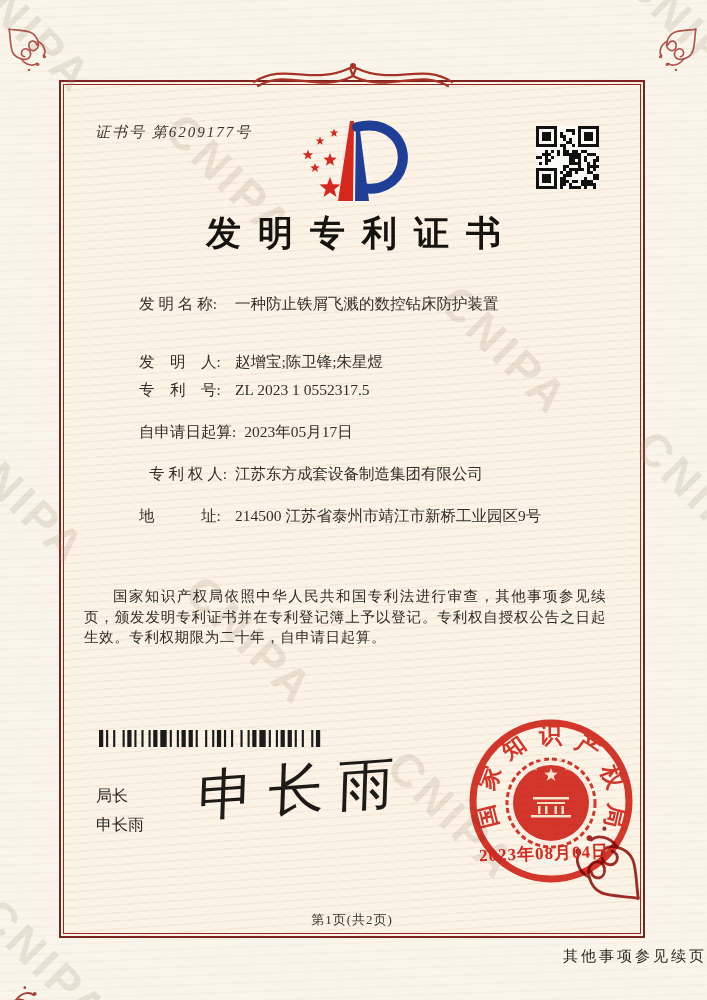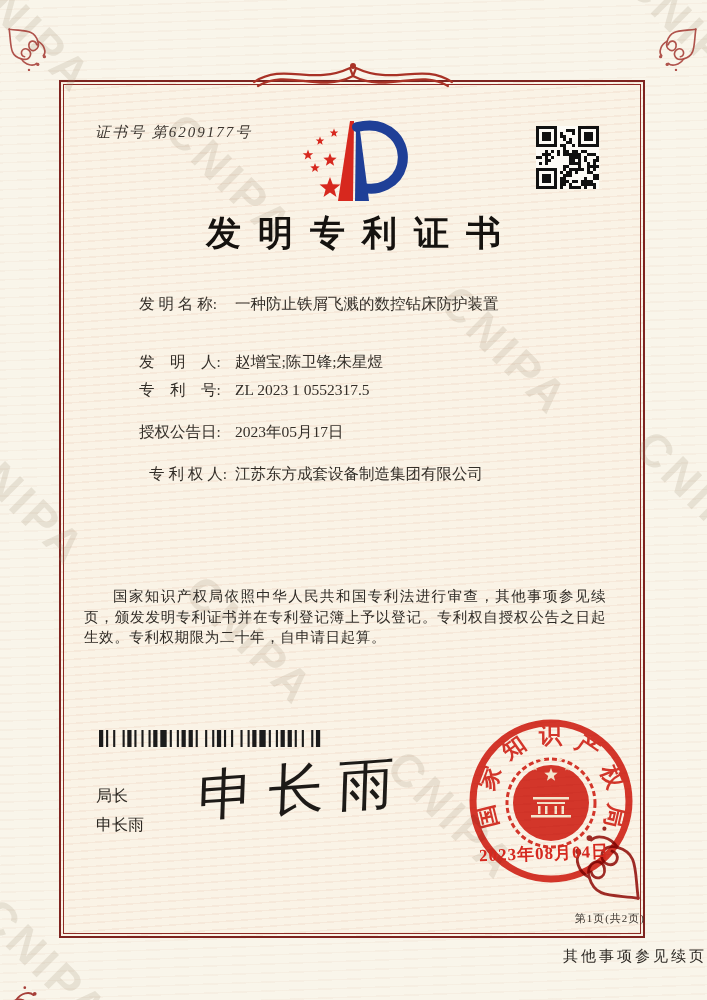--- a/index.html
+++ b/index.html
@@ -64,22 +64,22 @@
     transform:rotate(-4deg) skewX(-6deg);
     font-family:"DejaVu Serif","Liberation Serif",serif;
   }
   .seal{position:absolute;left:461px;top:711px;z-index:4;mix-blend-mode:multiply;opacity:0.93;}
   .seal-date{
     position:absolute;left:479px;top:842px;z-index:5;
     font-size:17px;font-weight:700;color:#d5281e;letter-spacing:1px;
     transform:rotate(-2deg);white-space:nowrap;
   }
   .footer-page{
-    position:absolute;left:59px;top:911px;width:586px;text-align:right;
-    font-size:11px;color:#3a342e;z-index:3;letter-spacing:1px;
+    position:absolute;left:59px;top:911px;width:586px;text-align:center;
+    font-size:13px;color:#3a342e;z-index:3;letter-spacing:1px;
   }
   .footer-note{
     position:absolute;left:0;top:947px;width:707px;text-align:right;
     font-size:15px;color:#2e2a25;letter-spacing:3px;z-index:3;
   }
   .ornament{position:absolute;z-index:2;pointer-events:none;}
 </style>
 </head>
 <body>
 
@@ -377,26 +377,30 @@
   </div>
   <div class="field-row" style="top:352px;">
     <span class="field-label">发　明　人:</span>
     <span class="field-value">赵增宝;陈卫锋;朱星煜</span>
   </div>
   <div class="field-row" style="top:380px;">
     <span class="field-label">专　利　号:</span>
     <span class="field-value">ZL 2023 1 0552317.5</span>
   </div>
   <div class="field-row" style="top:422px;">
-    <span class="field-label">授权公告日:</span>
+    <span class="field-label">自申请日起算:</span>
     <span class="field-value">2023年05月17日</span>
   </div>
   <div class="field-row" style="top:464px;text-align:right;">
     <span class="field-label">专 利 权 人:</span>
     <span class="field-value">江苏东方成套设备制造集团有限公司</span>
+  </div>
+  <div class="field-row" style="top:506px;">
+    <span class="field-label">地　　　址:</span>
+    <span class="field-value">214500 江苏省泰州市靖江市新桥工业园区9号</span>
   </div>
 
 
   <div class="paras">
     <p>国家知识产权局依照中华人民共和国专利法进行审查，其他事项参见续页，颁发发明专利证书并在专利登记簿上予以登记。专利权自授权公告之日起生效。专利权期限为二十年，自申请日起算。</p>
   </div>
 
   <svg class="barcode" width="224" height="17" viewBox="0 0 224 17">
     <g id="barcode-bars">
         <rect x="0.00" y="0" width="4.24" height="17" fill="#1b1b1b"></rect>

